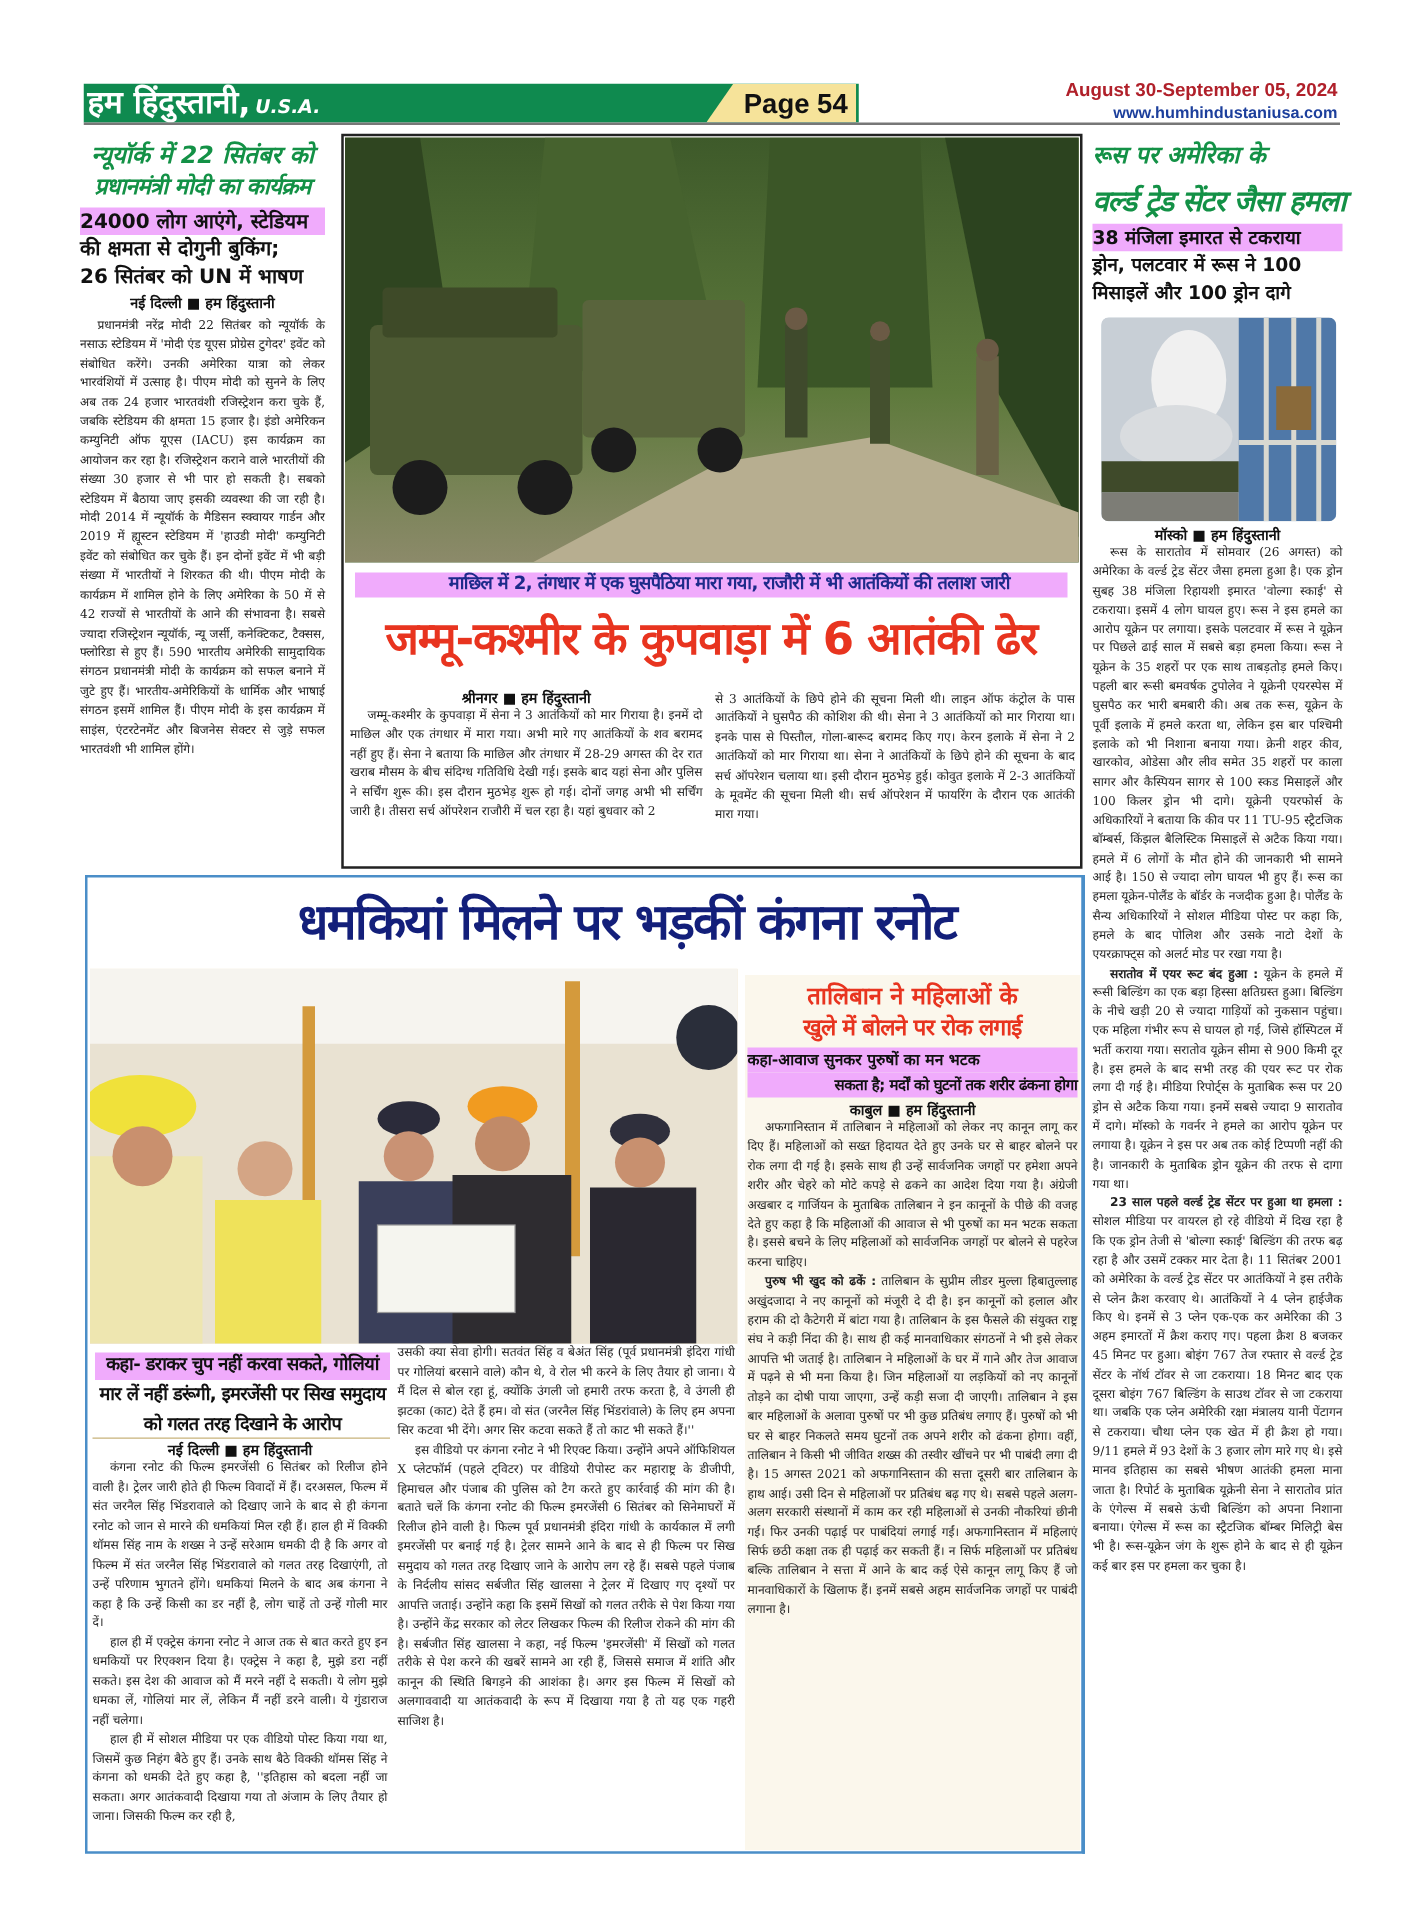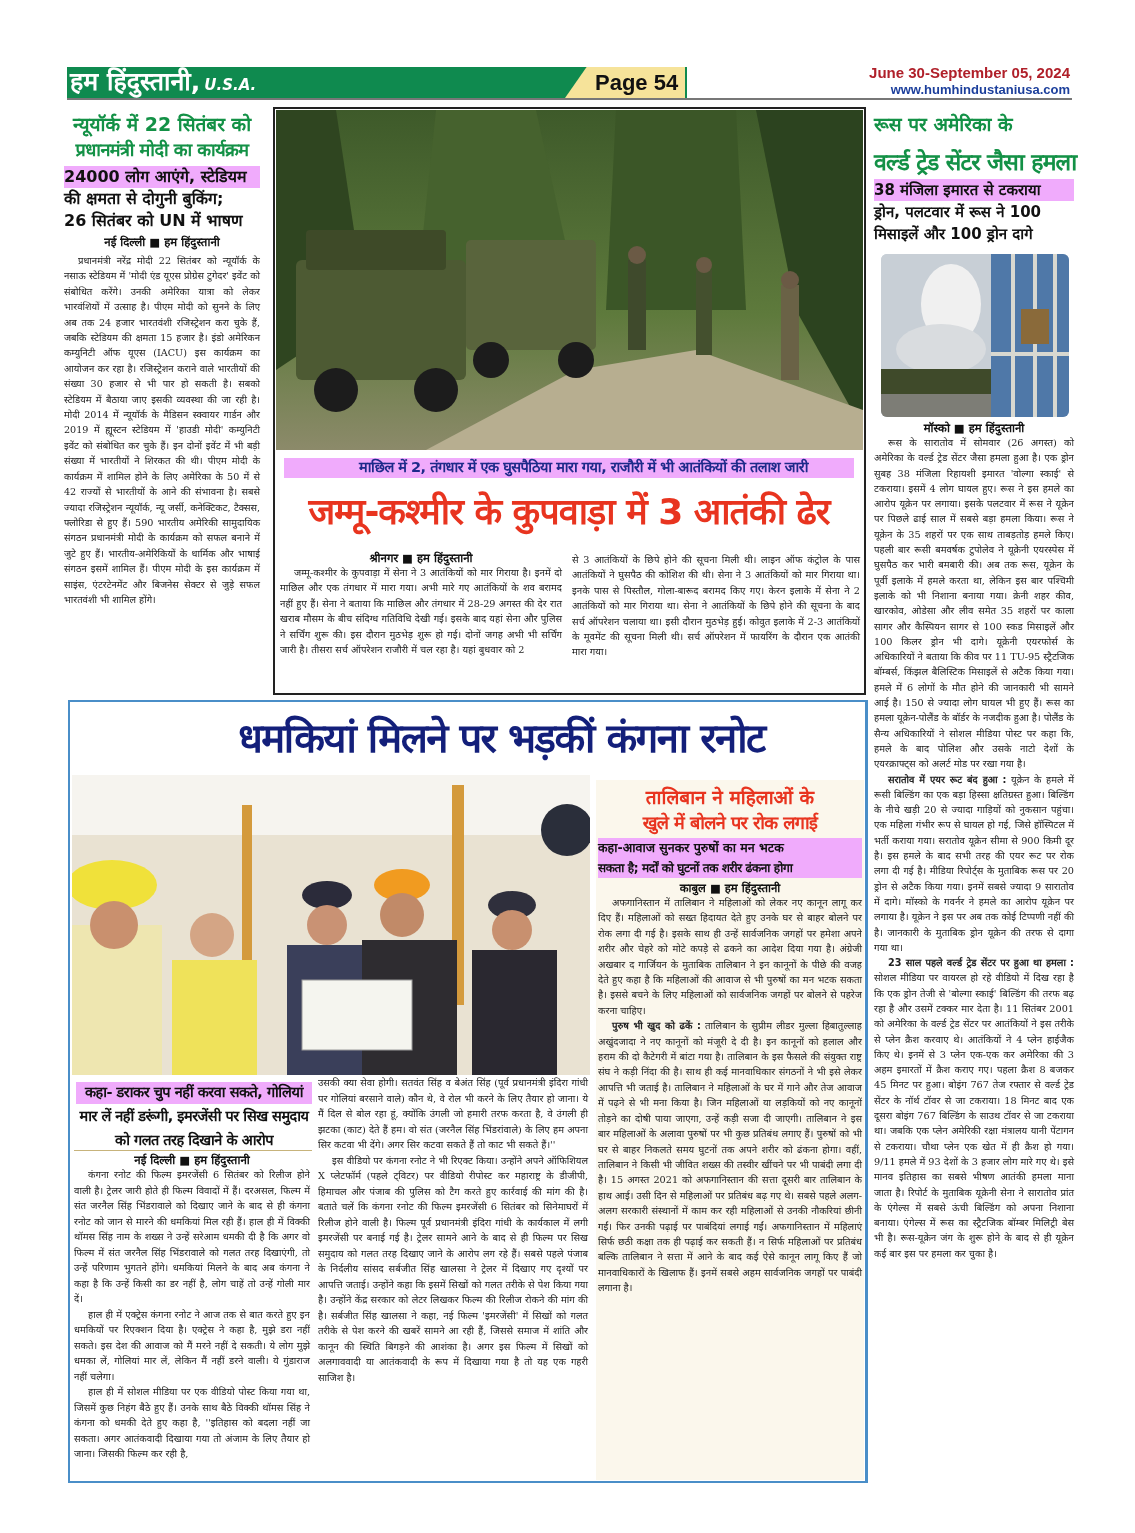--- a/index.html
+++ b/index.html
@@ -12,21 +12,21 @@
   .masthead { left: 67px; top: 67px; width: 620px; height: 31px; background: #0f8a4f; }
   .masthead-title { left: 70px; top: 66px; height: 32px; line-height: 32px; color: #fff; font-family: "DejaVu Sans", sans-serif; font-weight: bold; font-size: 25px; white-space: nowrap; }
   .masthead-title .usa { font-size: 15px; font-style: italic; margin-left: 4px; }
   .page-badge { left: 565px; top: 67px; width: 120px; height: 31px; background: #f6e39a; clip-path: polygon(18% 0, 100% 0, 100% 100%, 0 100%); }
   .page-label { left: 595px; top: 67px; height: 31px; line-height: 31px; font-family: "Liberation Sans", sans-serif; font-weight: bold; font-size: 22px; color: #111; }
   .masthead-rule { left: 67px; top: 98px; width: 1005px; height: 2px; background: #777; }
   .dateline { left: 760px; top: 64px; width: 310px; text-align: right; font-family: "Liberation Sans", sans-serif; font-weight: bold; font-size: 15px; color: #b0202a; }
   .website { left: 760px; top: 82px; width: 310px; text-align: right; font-family: "Liberation Sans", sans-serif; font-weight: bold; font-size: 13px; color: #1c3f9c; }
 
   
-  .hl-green { color: #139146; font-family: "DejaVu Sans", sans-serif; font-weight: bold; }
+  .hl-green { color: #139146; font-family: "DejaVu Sans", sans-serif; font-weight: bold; font-style: italic; }
   .hl-black { color: #111; font-family: "DejaVu Sans", sans-serif; font-weight: bold; }
   .hl-red { color: #e8341f; font-family: "DejaVu Sans", sans-serif; font-weight: bold; }
   .hl-navy { color: #131f7a; font-family: "DejaVu Sans", sans-serif; font-weight: bold; }
   .hl-blue { color: #1d2a8a; font-family: "DejaVu Sans", sans-serif; font-weight: bold; }
 
   .dateline-tag { font-family: "DejaVu Sans", sans-serif; font-weight: bold; font-size: 11.5px; text-align: center; color: #111; }
   .body-text { font-family: "DejaVu Serif", serif; font-size: 10px; line-height: 15.2px; text-align: justify; color: #222; }
   .body-text p { text-indent: 14px; }
   .body-text b { font-family: "DejaVu Sans", sans-serif; }
 
@@ -38,21 +38,21 @@
 </style>
 </head>
 <body>
 
 <div class="abs masthead"></div>
 <div class="abs masthead-title">
   <span>हम हिंदुस्तानी,</span><span class="usa">U.S.A.</span>
 </div>
 <div class="abs page-badge"></div>
 <div class="abs page-label">Page 54</div>
-<div class="abs dateline">June 30-September 05, 2024</div>
+<div class="abs dateline">August 30-September 05, 2024</div>
 <div class="abs website">www.humhindustaniusa.com</div>
 <div class="abs masthead-rule"></div>
 
 <div class="abs" style="left:64px; top:112px; width:196px;">
   <div class="hl-green" style="font-size:19px; line-height:25px; text-align:center; white-space:nowrap;">न्यूयॉर्क में 22 सितंबर को</div>
   <div class="hl-green" style="font-size:18px; line-height:25px; text-align:center; white-space:nowrap; letter-spacing:-0.6px;">प्रधानमंत्री मोदी का कार्यक्रम</div>
   <div class="hl-black highlight-band" style="font-size:16px; line-height:22px; margin-top:4px; white-space:nowrap;">24000 लोग आएंगे, स्टेडियम</div>
   <div class="hl-black" style="font-size:16px; line-height:22px; white-space:nowrap;">की क्षमता से दोगुनी बुकिंग;</div>
   <div class="hl-black" style="font-size:16px; line-height:22px; white-space:nowrap;">26 सितंबर को UN में भाषण</div>
   <div class="dateline-tag" style="margin-top:2px;">नई दिल्ली ■ हम हिंदुस्तानी</div>
@@ -87,21 +87,21 @@
     <rect x="352" y="150" width="18" height="90" fill="#3f4a2c"></rect>
     <circle cx="361" cy="145" r="9" fill="#6b5a45"></circle>
     <rect x="420" y="160" width="16" height="85" fill="#44502e"></rect>
     <circle cx="428" cy="155" r="8" fill="#6b5a45"></circle>
     <rect x="505" y="175" width="18" height="95" fill="#6a6246"></rect>
     <circle cx="514" cy="170" r="9" fill="#6b5a45"></circle>
   </svg>
 </div>
 <div class="abs highlight-band" style="left:284px; top:458px; width:570px; height:20px;"></div>
 <div class="abs hl-blue" style="left:284px; top:455px; width:599px; font-size:14.5px; line-height:24px; white-space:nowrap; text-align:center; letter-spacing:-0.5px;">माछिल में 2, तंगधार में एक घुसपैठिया मारा गया, राजौरी में भी आतंकियों की तलाश जारी</div>
-<div class="abs hl-red" style="left:284px; top:488px; width:570px; font-size:36px; line-height:48px; white-space:nowrap; text-align:center; letter-spacing:-1px;">जम्मू-कश्मीर के कुपवाड़ा में 3 आतंकी ढेर</div>
+<div class="abs hl-red" style="left:284px; top:488px; width:570px; font-size:36px; line-height:48px; white-space:nowrap; text-align:center; letter-spacing:-1px;">जम्मू-कश्मीर के कुपवाड़ा में 6 आतंकी ढेर</div>
 <div class="abs" style="left:280px; top:550px; width:282px;">
   <div class="dateline-tag">श्रीनगर ■ हम हिंदुस्तानी</div>
   <div class="body-text" style="font-size:9.7px; line-height:15.4px;">
       <p>जम्मू-कश्मीर के कुपवाड़ा में सेना ने 3 आतंकियों को मार गिराया है। इनमें दो माछिल और एक तंगधार में मारा गया। अभी मारे गए आतंकियों के शव बरामद नहीं हुए हैं। सेना ने बताया कि माछिल और तंगधार में 28-29 अगस्त की देर रात खराब मौसम के बीच संदिग्ध गतिविधि देखी गई। इसके बाद यहां सेना और पुलिस ने सर्चिंग शुरू की। इस दौरान मुठभेड़ शुरू हो गई। दोनों जगह अभी भी सर्चिंग जारी है। तीसरा सर्च ऑपरेशन राजौरी में चल रहा है। यहां बुधवार को 2</p>
     </div>
 </div>
 <div class="abs" style="left:572px; top:552px; width:288px;">
   <div class="body-text" style="font-size:9.7px; line-height:15.4px;">
       <p style="text-indent:0">से 3 आतंकियों के छिपे होने की सूचना मिली थी। लाइन ऑफ कंट्रोल के पास आतंकियों ने घुसपैठ की कोशिश की थी। सेना ने 3 आतंकियों को मार गिराया था। इनके पास से पिस्तौल, गोला-बारूद बरामद किए गए। केरन इलाके में सेना ने 2 आतंकियों को मार गिराया था। सेना ने आतंकियों के छिपे होने की सूचना के बाद सर्च ऑपरेशन चलाया था। इसी दौरान मुठभेड़ हुई। कोवुत इलाके में 2-3 आतंकियों के मूवमेंट की सूचना मिली थी। सर्च ऑपरेशन में फायरिंग के दौरान एक आतंकी मारा गया।</p>
     </div>
@@ -188,19 +188,19 @@
     <p style="text-indent:0">उसकी क्या सेवा होगी। सतवंत सिंह व बेअंत सिंह (पूर्व प्रधानमंत्री इंदिरा गांधी पर गोलियां बरसाने वाले) कौन थे, वे रोल भी करने के लिए तैयार हो जाना। ये मैं दिल से बोल रहा हूं, क्योंकि उंगली जो हमारी तरफ करता है, वे उंगली ही झटका (काट) देते हैं हम। वो संत (जरनैल सिंह भिंडरांवाले) के लिए हम अपना सिर कटवा भी देंगे। अगर सिर कटवा सकते हैं तो काट भी सकते हैं।''</p>
     <p>इस वीडियो पर कंगना रनोट ने भी रिएक्ट किया। उन्होंने अपने ऑफिशियल X प्लेटफॉर्म (पहले ट्विटर) पर वीडियो रीपोस्ट कर महाराष्ट्र के डीजीपी, हिमाचल और पंजाब की पुलिस को टैग करते हुए कार्रवाई की मांग की है। बताते चलें कि कंगना रनोट की फिल्म इमरजेंसी 6 सितंबर को सिनेमाघरों में रिलीज होने वाली है। फिल्म पूर्व प्रधानमंत्री इंदिरा गांधी के कार्यकाल में लगी इमरजेंसी पर बनाई गई है। ट्रेलर सामने आने के बाद से ही फिल्म पर सिख समुदाय को गलत तरह दिखाए जाने के आरोप लग रहे हैं। सबसे पहले पंजाब के निर्दलीय सांसद सर्बजीत सिंह खालसा ने ट्रेलर में दिखाए गए दृश्यों पर आपत्ति जताई। उन्होंने कहा कि इसमें सिखों को गलत तरीके से पेश किया गया है। उन्होंने केंद्र सरकार को लेटर लिखकर फिल्म की रिलीज रोकने की मांग की है। सर्बजीत सिंह खालसा ने कहा, नई फिल्म 'इमरजेंसी' में सिखों को गलत तरीके से पेश करने की खबरें सामने आ रही हैं, जिससे समाज में शांति और कानून की स्थिति बिगड़ने की आशंका है। अगर इस फिल्म में सिखों को अलगाववादी या आतंकवादी के रूप में दिखाया गया है तो यह एक गहरी साजिश है।</p>
   </div>
 </div>
 
 <div class="abs" style="left:596px; top:780px; width:268px; height:700px; background:#fbf7ec;"></div>
 <div class="abs" style="left:598px; top:784px; width:264px;">
   <div class="hl-red" style="font-size:19px; line-height:26px; text-align:center; white-space:nowrap;">तालिबान ने महिलाओं के</div>
   <div class="hl-red" style="font-size:18px; line-height:26px; text-align:center; white-space:nowrap; letter-spacing:-0.6px;">खुले में बोलने पर रोक लगाई</div>
   <div class="hl-black highlight-band" style="font-size:12.5px; line-height:20px; margin-top:2px; white-space:nowrap; ">कहा-आवाज सुनकर पुरुषों का मन भटक</div>
-  <div class="hl-black highlight-band" style="font-size:12px; line-height:20px; white-space:nowrap; text-align:left; letter-spacing:-0.4px;">सकता है; मर्दों को घुटनों तक शरीर ढंकना होगा</div>
+  <div class="hl-black highlight-band" style="font-size:12px; line-height:20px; white-space:nowrap; text-align:right; letter-spacing:-0.4px;">सकता है; मर्दों को घुटनों तक शरीर ढंकना होगा</div>
   <div class="dateline-tag" style="margin-top:2px;">काबुल ■ हम हिंदुस्तानी</div>
   <div class="body-text" style="font-size:9.7px; line-height:15.4px;">
     <p>अफगानिस्तान में तालिबान ने महिलाओं को लेकर नए कानून लागू कर दिए हैं। महिलाओं को सख्त हिदायत देते हुए उनके घर से बाहर बोलने पर रोक लगा दी गई है। इसके साथ ही उन्हें सार्वजनिक जगहों पर हमेशा अपने शरीर और चेहरे को मोटे कपड़े से ढकने का आदेश दिया गया है। अंग्रेजी अखबार द गार्जियन के मुताबिक तालिबान ने इन कानूनों के पीछे की वजह देते हुए कहा है कि महिलाओं की आवाज से भी पुरुषों का मन भटक सकता है। इससे बचने के लिए महिलाओं को सार्वजनिक जगहों पर बोलने से पहरेज करना चाहिए।</p>
     <p><b>पुरुष भी खुद को ढकें :</b> <span>तालिबान के सुप्रीम लीडर मुल्ला हिबातुल्लाह अखुंदजादा ने नए कानूनों को मंजूरी दे दी है। इन कानूनों को हलाल और हराम की दो कैटेगरी में बांटा गया है। तालिबान के इस फैसले की संयुक्त राष्ट्र संघ ने कड़ी निंदा की है। साथ ही कई मानवाधिकार संगठनों ने भी इसे लेकर आपत्ति भी जताई है। तालिबान ने महिलाओं के घर में गाने और तेज आवाज में पढ़ने से भी मना किया है। जिन महिलाओं या लड़कियों को नए कानूनों तोड़ने का दोषी पाया जाएगा, उन्हें कड़ी सजा दी जाएगी। तालिबान ने इस बार महिलाओं के अलावा पुरुषों पर भी कुछ प्रतिबंध लगाए हैं। पुरुषों को भी घर से बाहर निकलते समय घुटनों तक अपने शरीर को ढंकना होगा। वहीं, तालिबान ने किसी भी जीवित शख्स की तस्वीर खींचने पर भी पाबंदी लगा दी है। 15 अगस्त 2021 को अफगानिस्तान की सत्ता दूसरी बार तालिबान के हाथ आई। उसी दिन से महिलाओं पर प्रतिबंध बढ़ गए थे। सबसे पहले अलग-अलग सरकारी संस्थानों में काम कर रही महिलाओं से उनकी नौकरियां छीनी गईं। फिर उनकी पढ़ाई पर पाबंदियां लगाई गईं। अफगानिस्तान में महिलाएं सिर्फ छठी कक्षा तक ही पढ़ाई कर सकती हैं। न सिर्फ महिलाओं पर प्रतिबंध बल्कि तालिबान ने सत्ता में आने के बाद कई ऐसे कानून लागू किए हैं जो मानवाधिकारों के खिलाफ हैं। इनमें सबसे अहम सार्वजनिक जगहों पर पाबंदी लगाना है।</span></p>
   </div>
 </div>
 
 </body></html>

